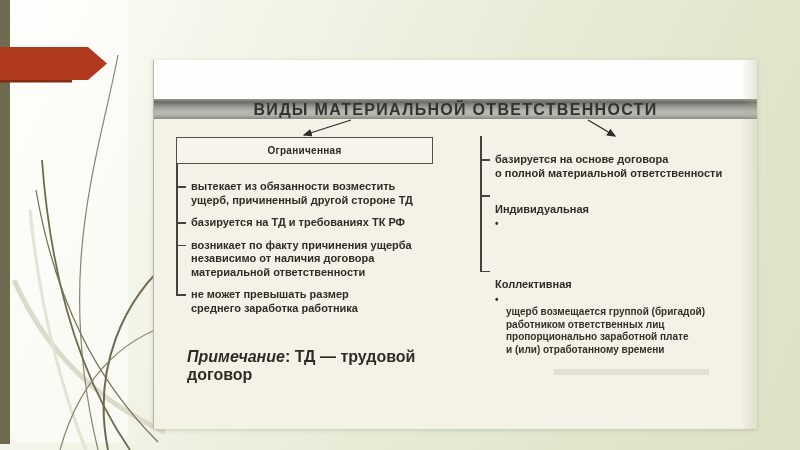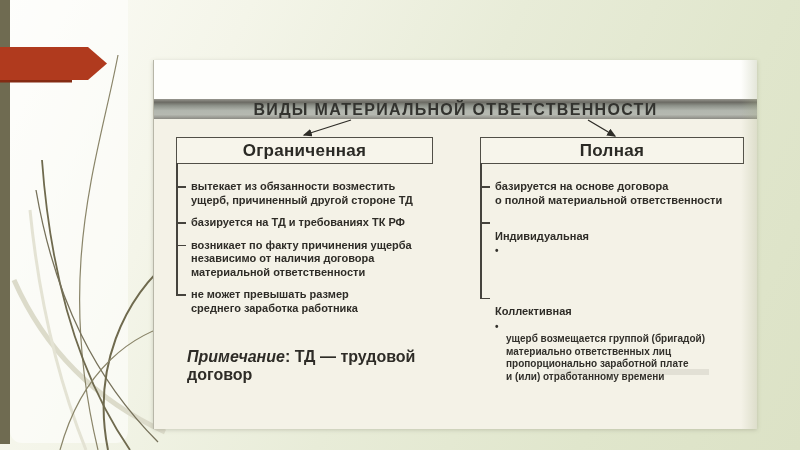--- a/index.html
+++ b/index.html
@@ -39,21 +39,21 @@
   .branch-arrows{position:absolute;left:0;top:0;z-index:2;}
   .ghost{position:absolute;left:400px;top:309px;width:155px;height:6px;
     background:rgba(110,110,92,0.13);filter:blur(0.6px);}
   
   .col{position:absolute;top:77px;}
   .col-left{left:22px;width:257px;}
   .col-right{left:326px;width:264px;}
   .box-header{
     height:25px;border:1.5px solid #514f47;background:#f7f5eb;
     display:flex;align-items:center;justify-content:center;
-    font-size:17px;font-weight:700;color:#2b2a25;letter-spacing:0.3px;
+    font-size:10px;font-weight:700;color:#2b2a25;letter-spacing:0.3px;
   }
   .tree{margin-top:16px;position:relative;}
   .t-item{
     position:relative;padding-left:15px;margin-bottom:8px;
     font-size:11px;line-height:13.5px;font-weight:700;color:#2e2c27;
     white-space:pre-line;
   }
   .t-item::before{ 
     content:'';position:absolute;left:0;top:6px;width:10px;height:1.5px;background:#45433d;
   }
@@ -127,36 +127,33 @@
 материальной ответственности</div>
       <div class="t-item t-last">не может превышать размер
 среднего заработка работника</div>
     </div>
     <div class="note">
       <span class="note-label">Примечание</span><span>: ТД — трудовой договор</span>
     </div>
   </div>
 
   <div class="col col-right">
-    <div class="box-header">
-      <span>Полная</span>
-    </div>
     <div class="tree">
       <div class="t-item gap9">базируется на основе договора
 о полной материальной ответственности</div>
       <div class="t-item">
         <span class="sub-header">Индивидуальная</span>
         <div class="sub-bullets">
           <span class="bullet-dot">•</span>
         </div>
       </div>
       <div class="t-item t-last">
         <span class="sub-header">Коллективная</span>
         <div class="sub-bullets">
           <span class="bullet-dot">•</span><span>ущерб возмещается группой (бригадой)
-материально ответственных лиц
+работником ответственных лиц
 пропорционально заработной плате
 и (или) отработанному времени</span>
         </div>
       </div>
     </div>
   </div>
 </div>
 
 </body></html>

